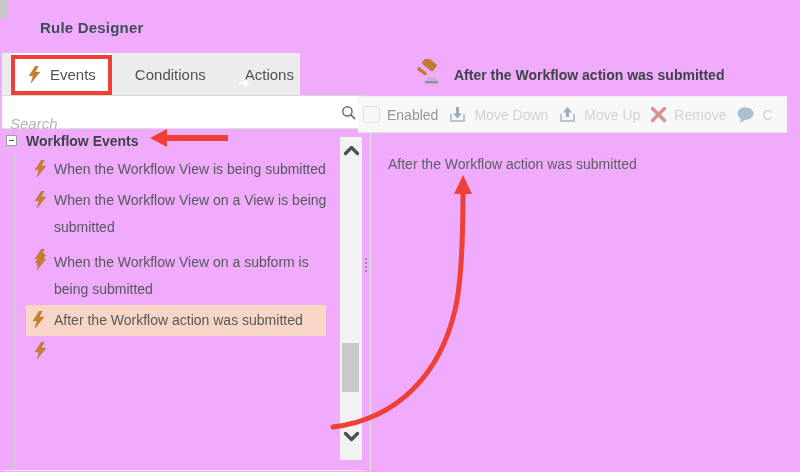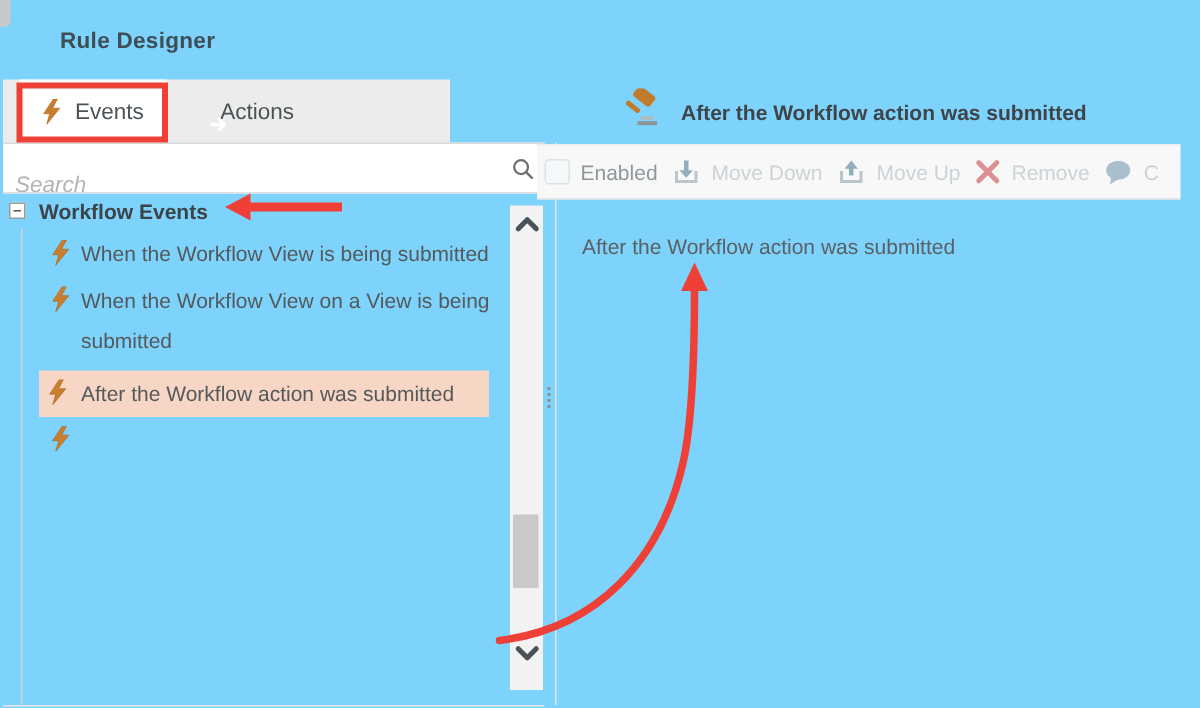--- a/index.html
+++ b/index.html
@@ -1,17 +1,17 @@
 <!DOCTYPE html>
 <html><head>
 <meta charset="utf-8">
 <style>
   html,body{margin:0;padding:0;}
   body{font-family:"Liberation Sans","DejaVu Sans",sans-serif;background:#fff;}
-  .stage{position:relative;width:800px;height:472px;background:#7dd3fc;overflow:hidden;}
+  .stage{position:relative;width:800px;height:472px;background:#f0abfc;overflow:hidden;}
 
   
   .corner-artifact{position:absolute;left:-6px;top:-3px;width:13px;height:21px;background:#c6c9ca;border-radius:4px;}
 
   
   .app-title{position:absolute;left:40px;top:19px;font-size:15px;font-weight:bold;color:#3e4e57;letter-spacing:.2px;}
 
   
   .left-panel{position:absolute;left:2px;top:0;width:361px;height:470px;border-bottom:1px solid #e8e8e8;}
   .tabbar{position:absolute;left:0;top:53px;width:298px;height:42px;background:#ececec;display:flex;align-items:stretch;}
@@ -73,20 +73,24 @@
     <div class="tabbar">
         <div class="tab active">
           <span>
             <svg class="bolt-svg" width="13" height="17" viewBox="0 0 12 17">
               <path d="M7 0 L0.6 9.8 H4.6 L2.6 17 L11.4 6.1 H6.6 L9.8 0 Z" fill="#c97f2e" stroke="#a5641f" stroke-width="0.4"></path>
             </svg>
           </span>
           <span>Events</span>
         </div>
         <span class="tab-sep"></span>
+        <div class="tab">
+          <span><span class="diamond"></span></span>
+          <span>Conditions</span>
+        </div>
         <span class="tab-sep"></span>
         <div class="tab">
           <span><span class="action-circle"><svg width="12" height="12" viewBox="0 0 12 12">
                 <path d="M1.5 6 H9" stroke="#fff" stroke-width="2.2" stroke-linecap="round"></path>
                 <path d="M6.2 2.6 L9.8 6 L6.2 9.4" fill="none" stroke="#fff" stroke-width="2.2" stroke-linecap="round" stroke-linejoin="round"></path>
               </svg></span></span>
           <span>Actions</span>
         </div>
       </div>
 
@@ -115,20 +119,25 @@
           <div class="row"><span class="bolt">
               <svg class="bolt-svg" width="13" height="17" viewBox="0 0 12 17">
                 <path d="M7 0 L0.6 9.8 H4.6 L2.6 17 L11.4 6.1 H6.6 L9.8 0 Z" fill="#c97f2e" stroke="#a5641f" stroke-width="0.4"></path>
               </svg>
             </span><span>When the Workflow View on a View is being submitted</span></div>
           <div class="row"><span class="bolt">
               <svg class="bolt-svg" width="13" height="17" viewBox="0 0 12 17">
                 <path d="M7 0 L0.6 9.8 H4.6 L2.6 17 L11.4 6.1 H6.6 L9.8 0 Z" fill="#c97f2e" stroke="#a5641f" stroke-width="0.4"></path>
               </svg>
             </span></div>
+          <div class="row"><span class="bolt">
+              <svg class="bolt-svg" width="13" height="17" viewBox="0 0 12 17">
+                <path d="M7 0 L0.6 9.8 H4.6 L2.6 17 L11.4 6.1 H6.6 L9.8 0 Z" fill="#c97f2e" stroke="#a5641f" stroke-width="0.4"></path>
+              </svg>
+            </span><span>When the Workflow View on a subform is being submitted</span></div>
           <div class="row highlighted"><span class="bolt">
               <svg class="bolt-svg" width="13" height="17" viewBox="0 0 12 17">
                 <path d="M7 0 L0.6 9.8 H4.6 L2.6 17 L11.4 6.1 H6.6 L9.8 0 Z" fill="#c97f2e" stroke="#a5641f" stroke-width="0.4"></path>
               </svg>
             </span><span>After the Workflow action was submitted</span></div>
           <div class="row"><span class="bolt">
               <svg class="bolt-svg" width="13" height="17" viewBox="0 0 12 17">
                 <path d="M7 0 L0.6 9.8 H4.6 L2.6 17 L11.4 6.1 H6.6 L9.8 0 Z" fill="#c97f2e" stroke="#a5641f" stroke-width="0.4"></path>
               </svg>
             </span></div>

